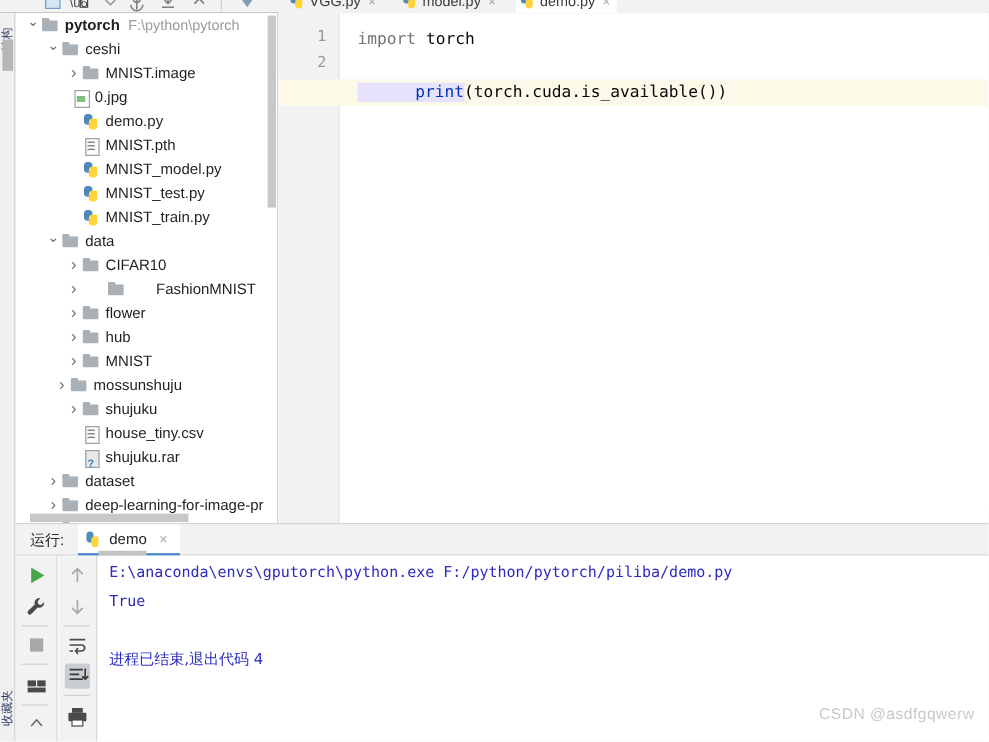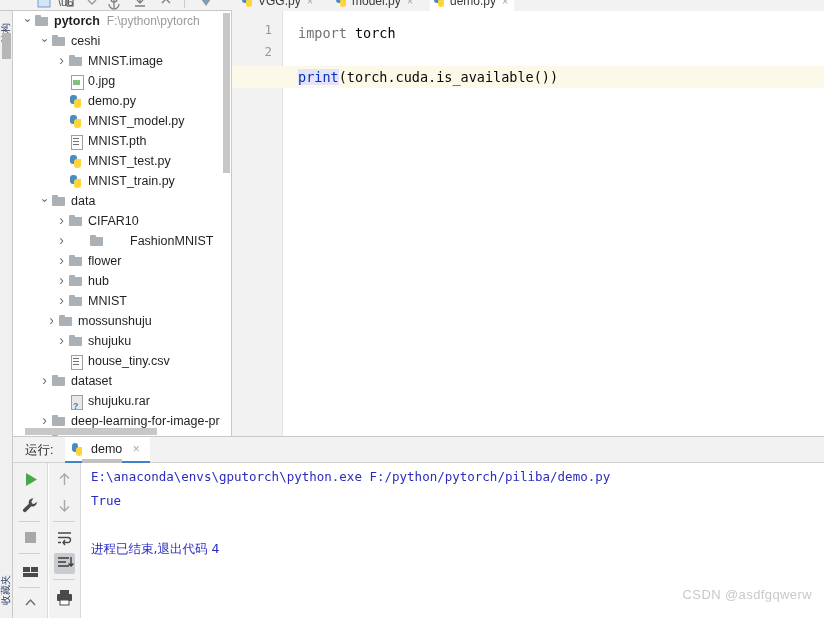--- a/index.html
+++ b/index.html
@@ -302,21 +302,21 @@
     font-size: 13.5px;
     padding-left: 14px;
   }
   .cline.current {
     left: -52px;
     padding-left: 66px;
     width: 592px;
     background: #fcf9e8;
   }
   .kw  { color: #737373; font-weight: normal; }
-  .fn  { color: #0033b3; background: #e6e2fb; }
+  .fn  { color: #0033b3; background: #e6e2fb; padding-left: 48px; }
   .pl  { color: #080808; }
 
   
   #run-window {
     position: absolute;
     left: 13px; top: 436px;
     width: 811px; height: 190px;
     background: #ffffff;
     border-top: 1px solid #c9c9c9;
   }
@@ -482,39 +482,39 @@
         <div class="tree-row" style="padding-left: 25px;">
           <span class="twisty open"></span>
           <span class="ic folder"></span>
           <span class="node-name">ceshi</span>
         </div>
         <div class="tree-row" style="padding-left: 42px;">
           <span class="twisty closed"></span>
           <span class="ic folder"></span>
           <span class="node-name">MNIST.image</span>
         </div>
-        <div class="tree-row" style="padding-left: 42px;">
+        <div class="tree-row" style="padding-left: 33px;">
           <span class="twisty none"></span>
           <span class="ic img"></span>
           <span class="node-name">0.jpg</span>
         </div>
         <div class="tree-row" style="padding-left: 42px;">
           <span class="twisty none"></span>
           <span class="ic py"></span>
           <span class="node-name">demo.py</span>
         </div>
         <div class="tree-row" style="padding-left: 42px;">
           <span class="twisty none"></span>
+          <span class="ic file"></span>
+          <span class="node-name">MNIST.pth</span>
+        </div>
+        <div class="tree-row" style="padding-left: 42px;">
+          <span class="twisty none"></span>
           <span class="ic py"></span>
           <span class="node-name">MNIST_model.py</span>
-        </div>
-        <div class="tree-row" style="padding-left: 42px;">
-          <span class="twisty none"></span>
-          <span class="ic file"></span>
-          <span class="node-name">MNIST.pth</span>
         </div>
         <div class="tree-row" style="padding-left: 42px;">
           <span class="twisty none"></span>
           <span class="ic py"></span>
           <span class="node-name">MNIST_test.py</span>
         </div>
         <div class="tree-row" style="padding-left: 42px;">
           <span class="twisty none"></span>
           <span class="ic py"></span>
           <span class="node-name">MNIST_train.py</span>
@@ -557,29 +557,29 @@
         <div class="tree-row" style="padding-left: 42px;">
           <span class="twisty closed"></span>
           <span class="ic folder"></span>
           <span class="node-name">shujuku</span>
         </div>
         <div class="tree-row" style="padding-left: 42px;">
           <span class="twisty none"></span>
           <span class="ic file"></span>
           <span class="node-name">house_tiny.csv</span>
         </div>
-        <div class="tree-row" style="padding-left: 25px;">
-          <span class="twisty closed"></span>
-          <span class="ic folder"></span>
-          <span class="node-name">dataset</span>
-        </div>
         <div class="tree-row" style="padding-left: 42px;">
           <span class="twisty none"></span>
           <span class="ic rar"></span>
           <span class="node-name">shujuku.rar</span>
+        </div>
+        <div class="tree-row" style="padding-left: 25px;">
+          <span class="twisty closed"></span>
+          <span class="ic folder"></span>
+          <span class="node-name">dataset</span>
         </div>
         <div class="tree-row" style="padding-left: 25px;">
           <span class="twisty closed"></span>
           <span class="ic folder"></span>
           <span class="node-name">deep-learning-for-image-pr</span>
         </div>
         <div class="tree-row" style="padding-left: 25px;">
           <span class="twisty closed"></span>
           <span class="ic folder"></span>
           <span class="node-name">limu</span>

